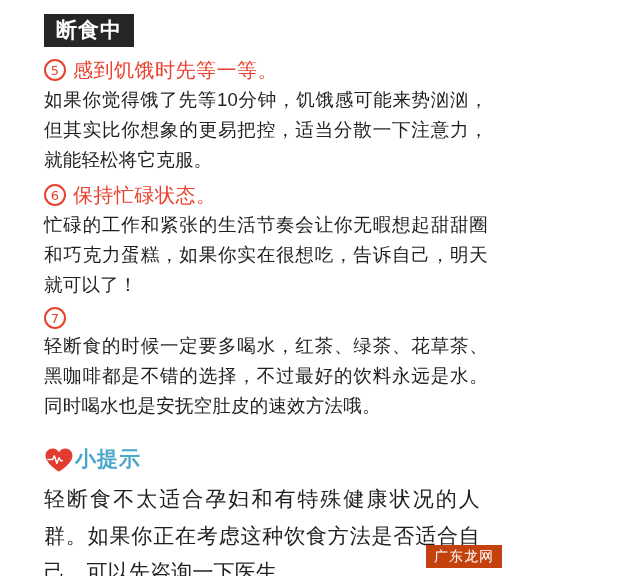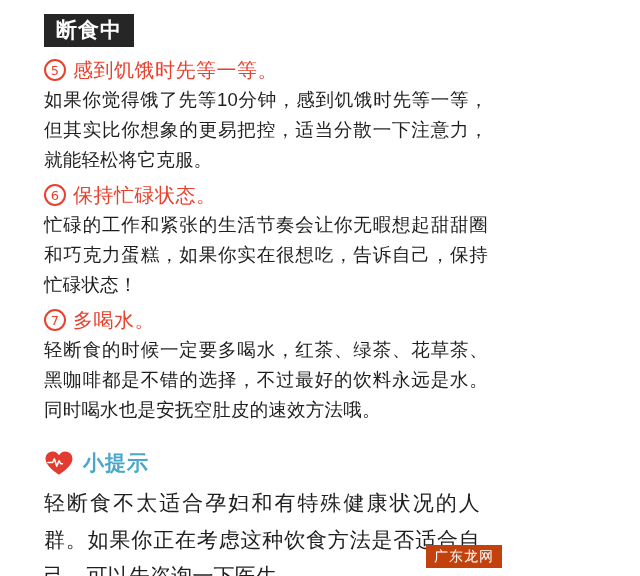--- a/index.html
+++ b/index.html
@@ -67,22 +67,22 @@
     line-height: 1.62;
     letter-spacing: 0.2px;
     text-align: justify;
     margin: 0 0 7px 0;
   }
   .tips {
     margin-top: 24px;
   }
   .tips-head {
     display: flex;
-    align-items: center;
-    gap: 9px;
+    align-items: flex-end;
+    gap: 1px;
     margin-bottom: 8px;
   }
   .heart-icon {
     flex: 0 0 auto;
     width: 30px;
     height: 26px;
     display: block;
   }
   .tips-title {
     color: #4aa7c9;
@@ -116,35 +116,34 @@
 
 <div class="page">
 
   <div class="section-badge">断食中</div>
 
   <div class="item">
     <div class="item-head">
       <div class="num-circle">5</div>
       <div class="item-title">感到饥饿时先等一等。</div>
     </div>
-    <p class="item-body">如果你觉得饿了先等10分钟，感到饥饿时先等一等，但其实比你想象的更易把控，适当分散一下注意力，就能轻松将它克服。</p>
+    <p class="item-body">如果你觉得饿了先等10分钟，饥饿感可能来势汹汹，但其实比你想象的更易把控，适当分散一下注意力，就能轻松将它克服。</p>
   </div>
 
   <div class="item">
     <div class="item-head">
       <div class="num-circle">6</div>
       <div class="item-title">保持忙碌状态。</div>
     </div>
-    <p class="item-body">忙碌的工作和紧张的生活节奏会让你无暇想起甜甜圈和巧克力蛋糕，如果你实在很想吃，告诉自己，保持忙碌状态！</p>
+    <p class="item-body">忙碌的工作和紧张的生活节奏会让你无暇想起甜甜圈和巧克力蛋糕，如果你实在很想吃，告诉自己，明天就可以了！</p>
   </div>
 
   <div class="item">
     <div class="item-head">
       <div class="num-circle">7</div>
-      <div class="item-title">多喝水。</div>
     </div>
     <p class="item-body">轻断食的时候一定要多喝水，红茶、绿茶、花草茶、黑咖啡都是不错的选择，不过最好的饮料永远是水。同时喝水也是安抚空肚皮的速效方法哦。</p>
   </div>
 
   <div class="tips">
     <div class="tips-head">
       <svg class="heart-icon" viewBox="0 0 32 28">
         <path d="M16 26.5C16 26.5 1.5 17.8 1.5 9.3 1.5 4.8 5 1.5 9.2 1.5c3 0 5.4 1.7 6.8 4.1 1.4-2.4 3.8-4.1 6.8-4.1 4.2 0 7.7 3.3 7.7 7.8 0 8.5-14.5 17.2-14.5 17.2z" fill="#e23b30"></path>
         <path d="M4 13.5h5.2l1.8-4 2.6 8 2.4-6 1.8 3.2h1.9" fill="none" stroke="#ffffff" stroke-width="1.6" stroke-linecap="round" stroke-linejoin="round"></path>
       </svg>

